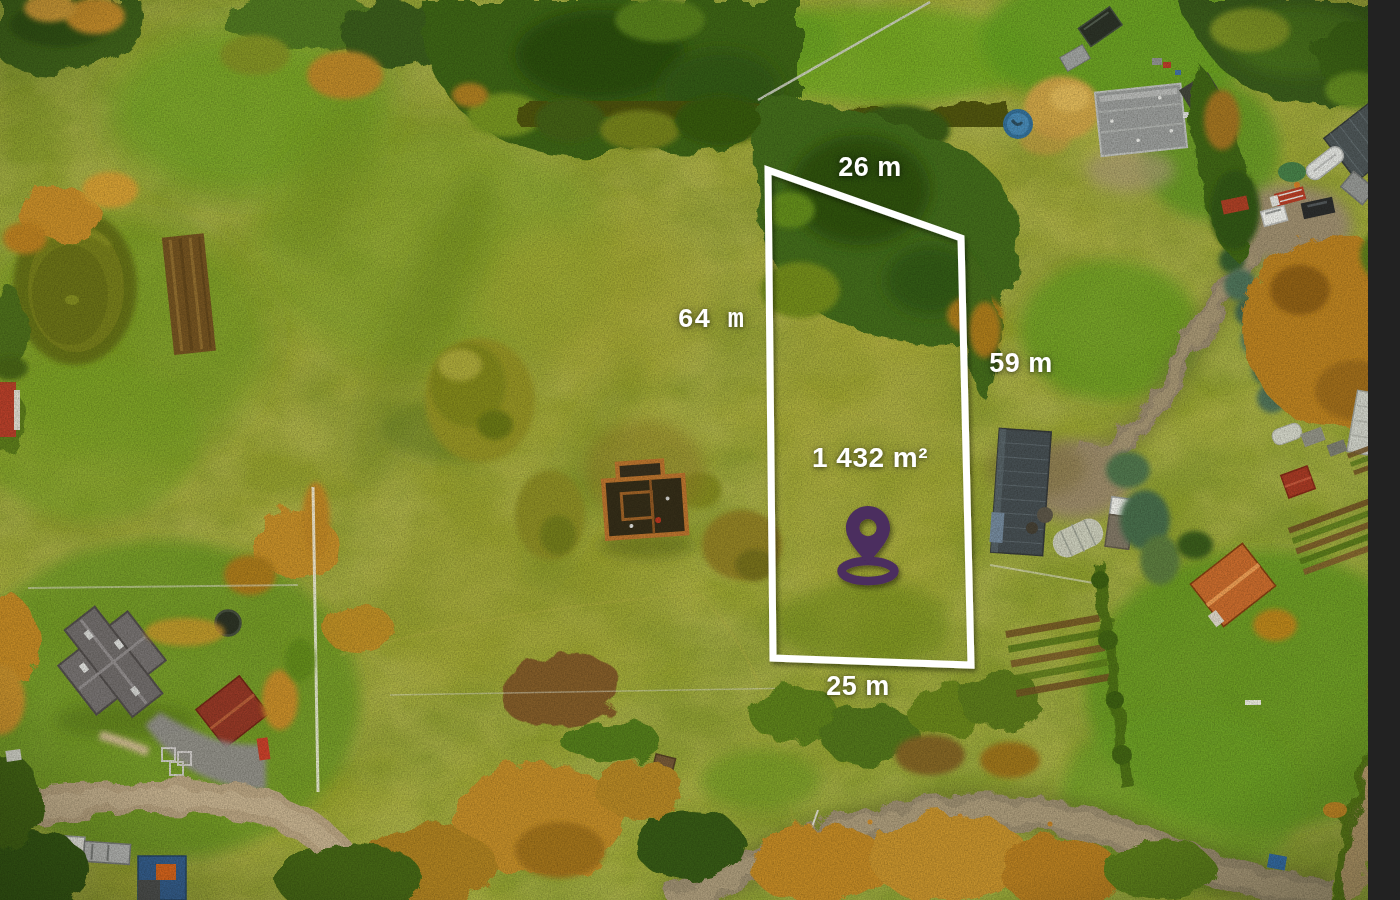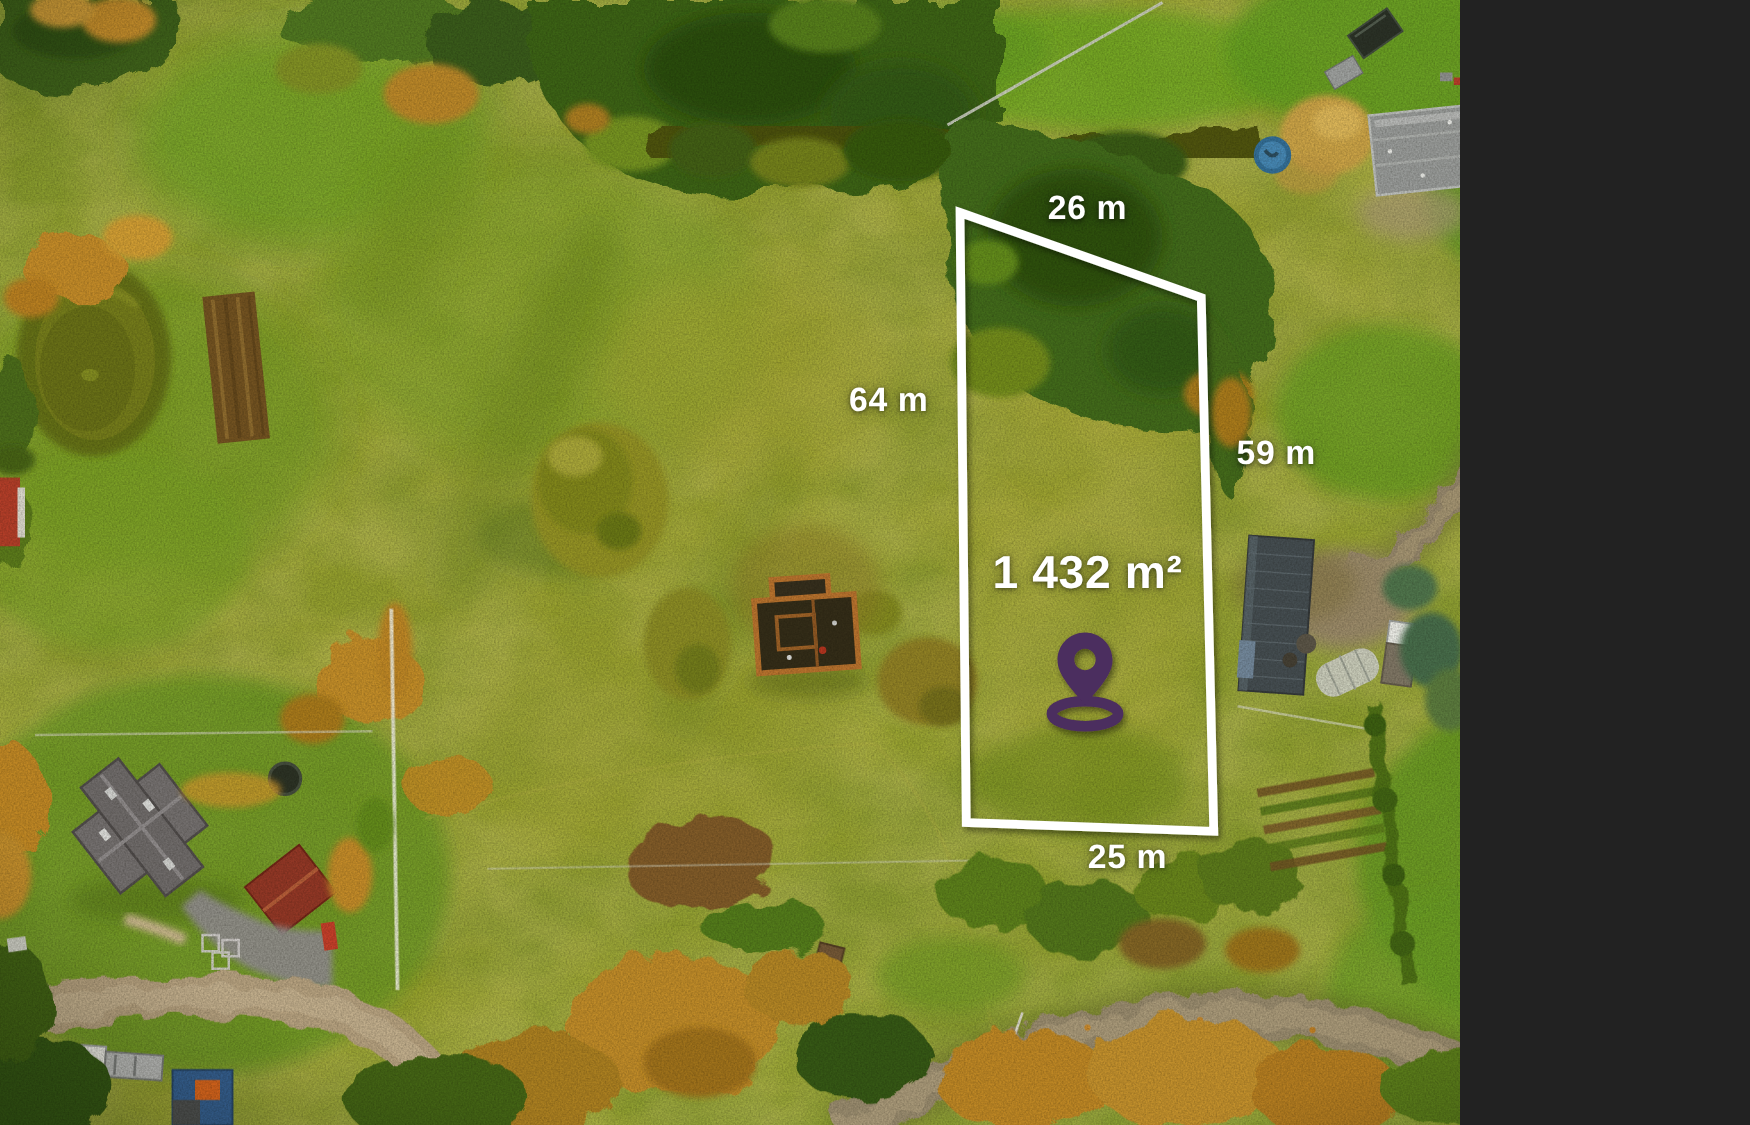--- a/index.html
+++ b/index.html
@@ -1,31 +1,31 @@
 <!DOCTYPE html>
 <html><head>
 <meta charset="utf-8">
 <style>
   html,body{margin:0;padding:0;background:#222;}
-  .stage{position:relative;width:1168px;height:900px;overflow:hidden;
+  .stage{position:relative;width:1368px;height:900px;overflow:hidden;
          font-family:"Liberation Sans",sans-serif;}
   .stage svg.bg{position:absolute;inset:0;display:block;}
   .overlay{position:absolute;inset:0;pointer-events:none;}
   .dim-label{
     position:absolute;transform:translate(-50%,-50%);
     color:#fff;font-weight:700;font-size:27px;letter-spacing:.5px;
     text-shadow:0 1px 4px rgba(0,0,0,.55),0 0 10px rgba(0,0,0,.25);
     white-space:nowrap;
   }
-  .area-label{font-size:37px;}
+  .area-label{font-size:28px;}
   .lbl-top{left:870px;top:167px;}
-  .lbl-left{left:711px;top:320px;}
+  .lbl-left{left:711px;top:320px;font-family:Liberation Mono, monospace;}
   .lbl-right{left:1021px;top:331px;margin-top:32px;}
   .lbl-area{left:870px;top:458px;}
-  .lbl-bottom{left:902px;top:686px;}
+  .lbl-bottom{left:858px;top:686px;}
 </style>
 </head>
 <body>
 
 <div class="stage">
 
   <svg class="bg" viewBox="0 0 1400 900" width="1400" height="900">
     <defs>
       <linearGradient id="fieldGrad" x1="0" y1="0" x2="1" y2="1">
         <stop offset="0" stop-color="#7f9828"></stop>

